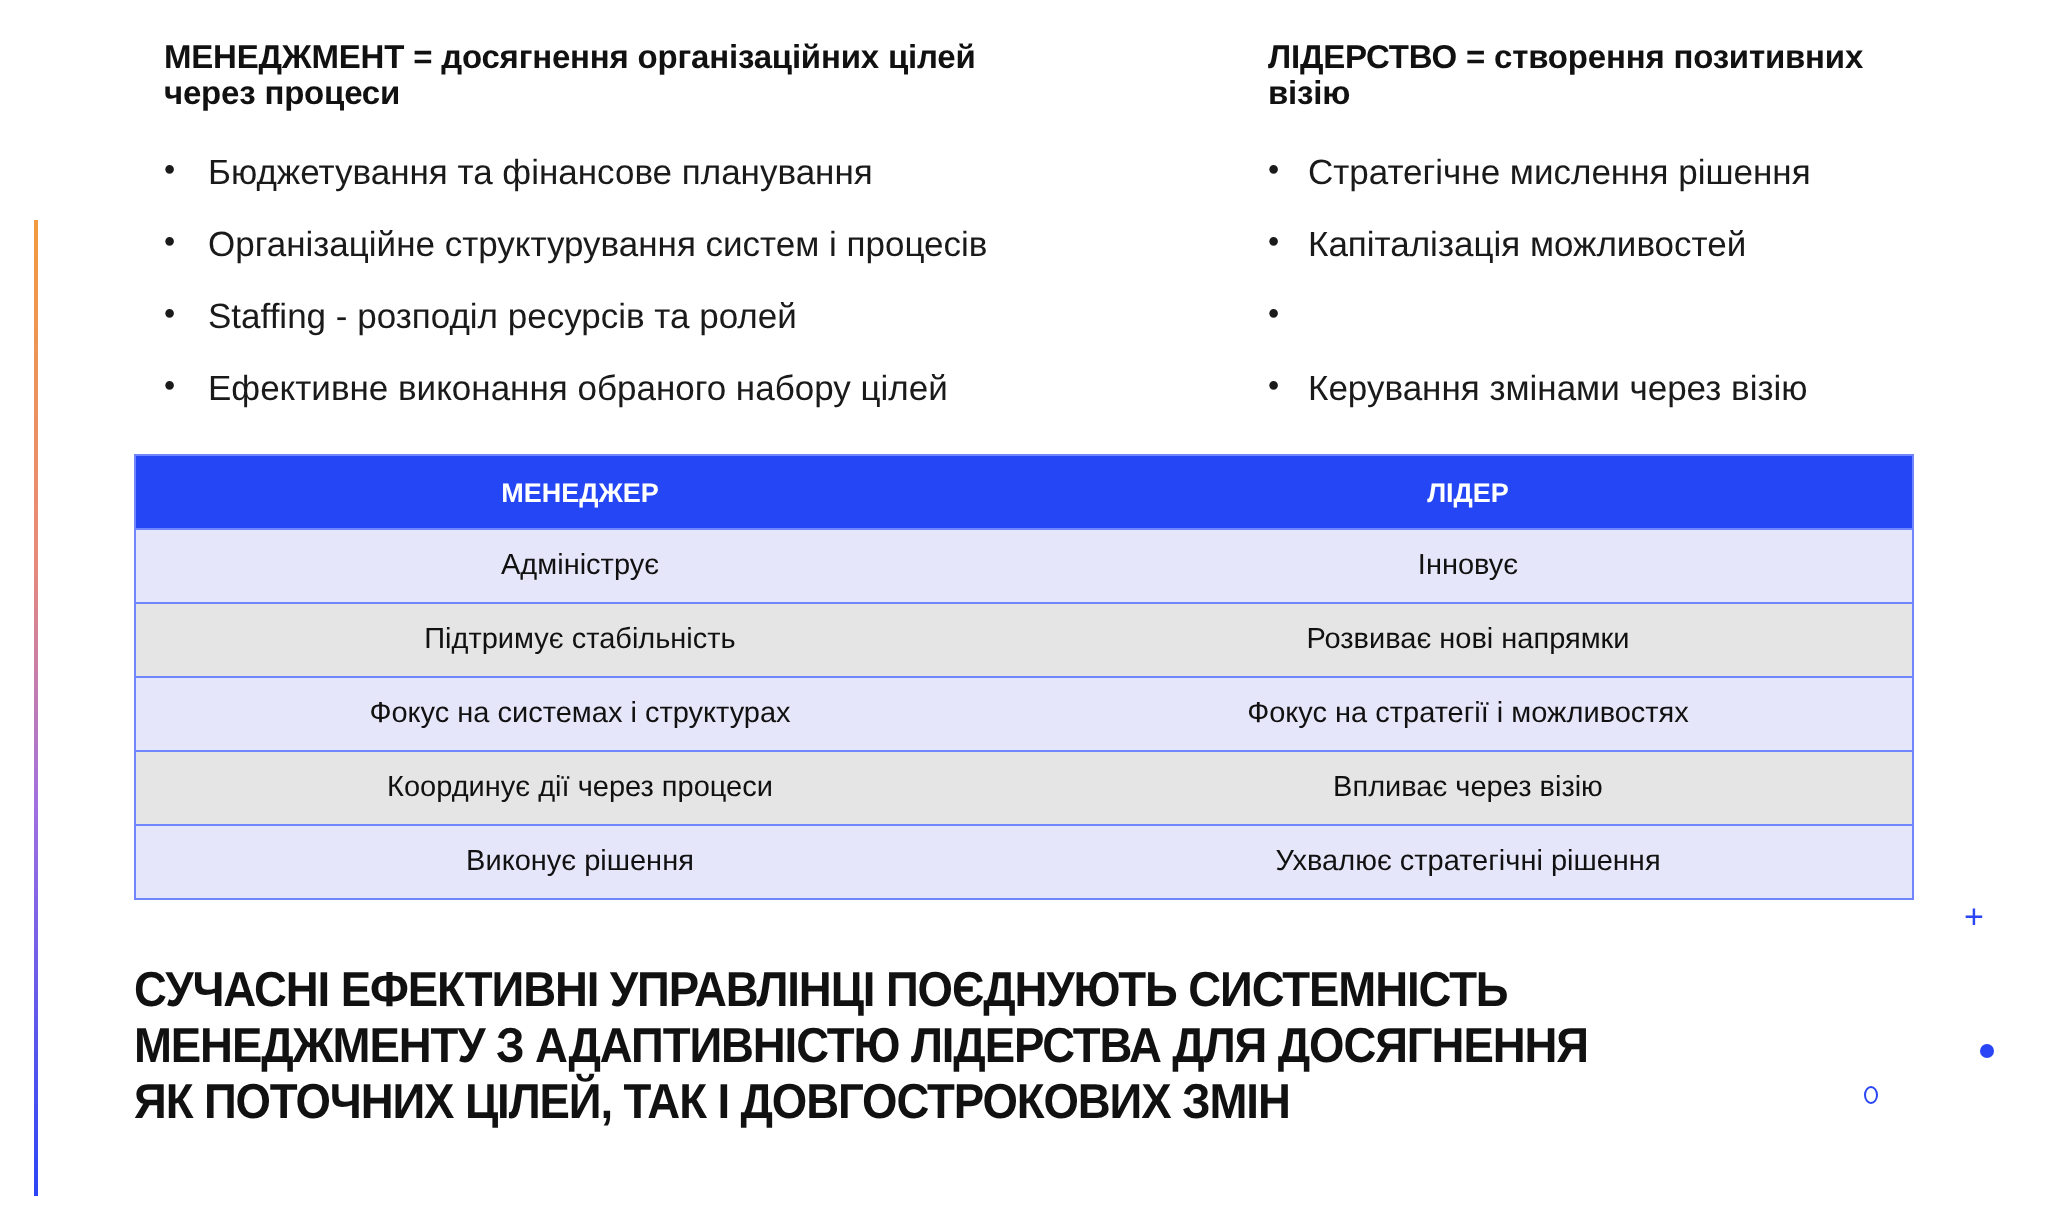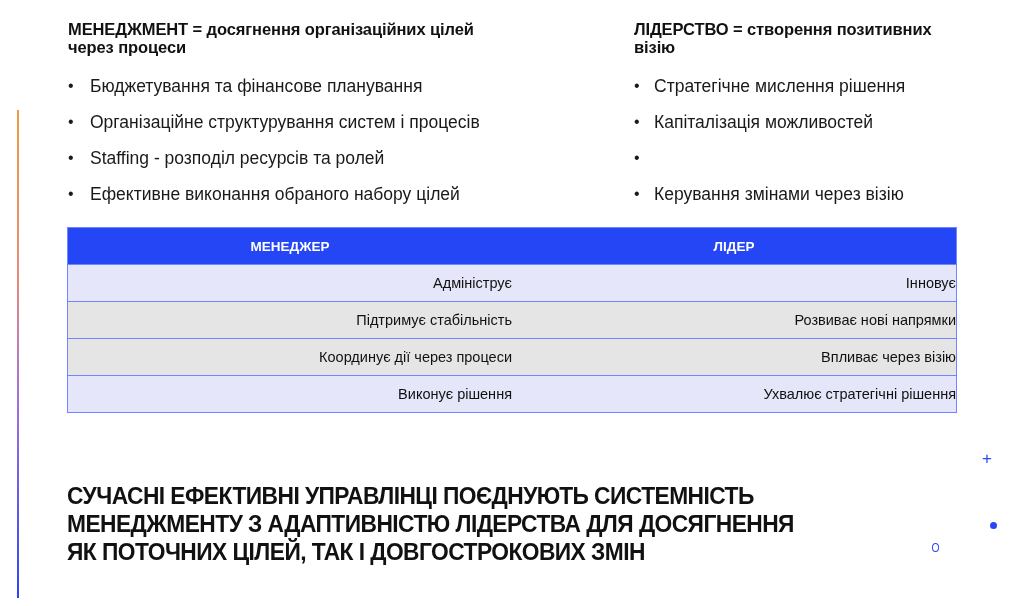--- a/index.html
+++ b/index.html
@@ -6,21 +6,21 @@
     body {
       width: 1024px; height: 606px; position: relative; overflow: hidden;
       background: #ffffff; color: #111111;
       font-family: "Liberation Sans", sans-serif;
     }
     .accent-line {
       position: absolute; left: 17px; top: 110px; width: 2px; height: 488px;
       background: linear-gradient(to bottom, #f29a3e 0%, #e88a7a 35%, #a070e0 60%, #2a45f5 100%);
     }
     .col { position: absolute; top: 20px; }
-    .col.left { left: 68px; width: 530px; }
+    .col.left { left: 82px; width: 530px; }
     .col.right { left: 634px; width: 400px; }
     .col h2 {
       margin: 0; font-size: 16.5px; line-height: 18px; font-weight: bold; color: #111;
       letter-spacing: -0.1px;
     }
     .col ul { list-style: none; margin: 12px 0 0 0; padding: 0; }
     .col li {
       font-size: 17.5px; line-height: 36px; height: 36px; white-space: nowrap;
       color: #1a1a1a; display: flex; align-items: center;
     }
@@ -29,21 +29,21 @@
 
     .compare-table {
       position: absolute; left: 67px; top: 227px; width: 890px;
       border: 1.5px solid #6f86ff; border-collapse: collapse;
     }
     .compare-table th {
       background: #2546f5; color: #ffffff; font-size: 13.5px; font-weight: bold;
       height: 36px; text-align: center; width: 50%; padding: 0;
     }
     .compare-table td {
-      font-size: 14.5px; color: #111; text-align: right; height: 36px; padding: 0;
+      font-size: 14.5px; color: #111; text-align: center; height: 36px; padding: 0;
       border-top: 1.5px solid #6f86ff;
     }
     .compare-table tr.shaded td { background: #e6e6fa; }
     .compare-table tr.plain td { background: #e5e5e5; }
 
     .conclusion {
       position: absolute; left: 67px; top: 482px; width: 920px; margin: 0;
       font-family: "Liberation Sans", sans-serif; font-weight: bold;
       font-size: 24.5px; line-height: 28px; color: #111; letter-spacing: -0.6px;
       transform: scaleX(0.93); transform-origin: left top;
@@ -116,20 +116,24 @@
   </thead>
   <tbody>
     <tr class="shaded">
       <td>Адмініструє</td>
       <td>Інновує</td>
     </tr>
     <tr class="plain">
       <td>Підтримує стабільність</td>
       <td>Розвиває нові напрямки</td>
     </tr>
+    <tr class="shaded">
+      <td>Фокус на системах і структурах</td>
+      <td>Фокус на стратегії і можливостях</td>
+    </tr>
     <tr class="plain">
       <td>Координує дії через процеси</td>
       <td>Впливає через візію</td>
     </tr>
     <tr class="shaded">
       <td>Виконує рішення</td>
       <td>Ухвалює стратегічні рішення</td>
     </tr>
   </tbody>
 </table>

